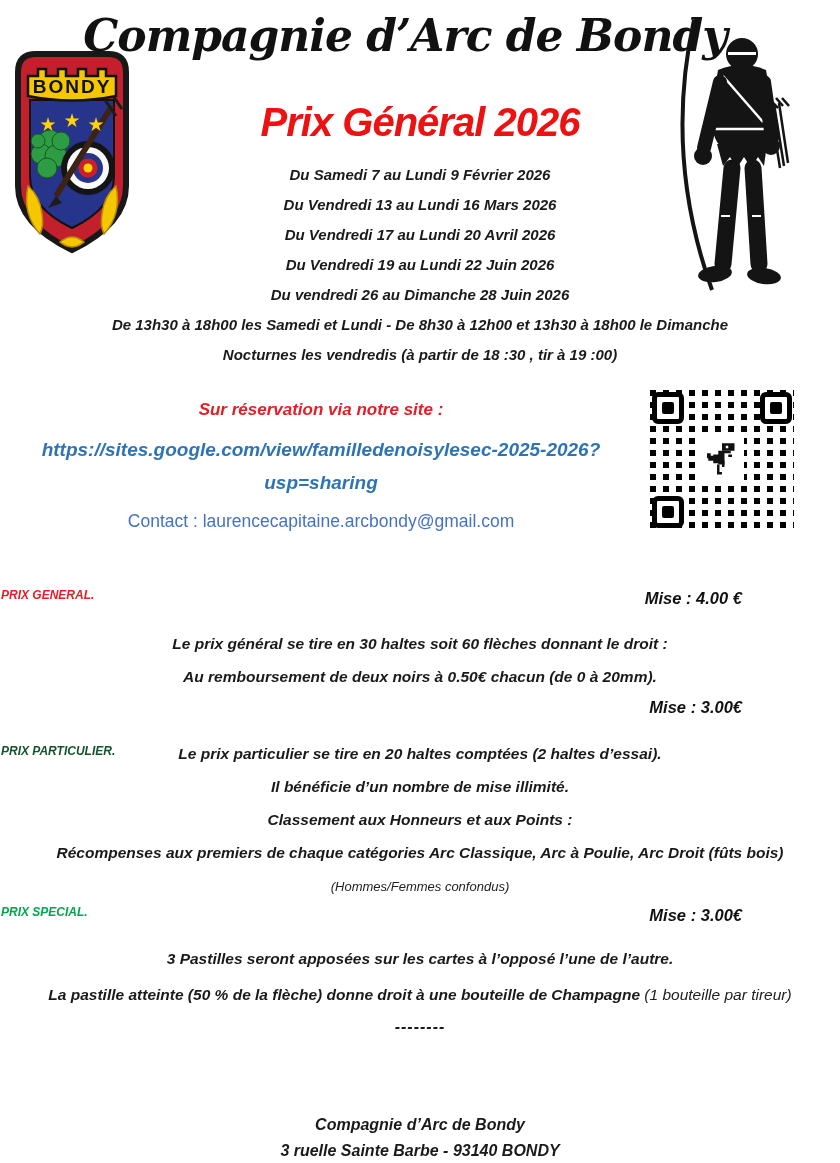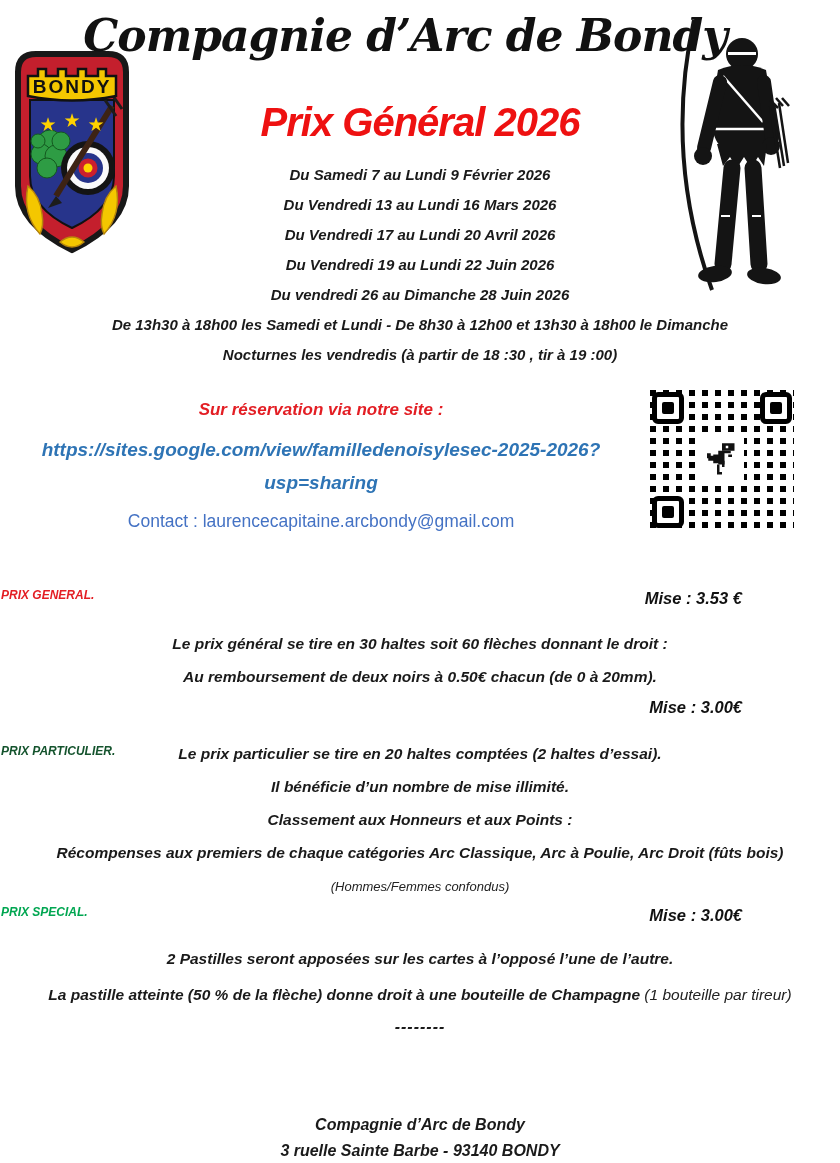--- a/index.html
+++ b/index.html
@@ -195,40 +195,40 @@
         </g>
         <rect x="15" y="2" width="2" height="2" fill="#fff"></rect>
       </svg>
     </div>
   </div>
 
   <div class="sections">
 
     <div class="sec-row" style="top:2px;">
       <span class="sec-name" style="color: rgb(227, 30, 36);">PRIX GENERAL.</span>
-      <span class="sec-mise">Mise :  3.53 €</span>
+      <span class="sec-mise">Mise :  4.00 €</span>
     </div>
     <p class="sec-line" style="top:41px;">Le prix général se tire en 30 haltes soit 60 flèches donnant le droit :</p>
     <p class="sec-line" style="top:74px;">Au remboursement de deux noirs à 0.50€ chacun (de 0 à 20mm).</p>
 
     <div class="sec-row" style="top:111px;">
       <span class="sec-name" style="color: #14532d; margin-top: 47px;">PRIX PARTICULIER.</span>
       <span class="sec-mise">Mise :  3.00€</span>
     </div>
     <p class="sec-line" style="top:151px;">Le prix particulier se tire en 20 haltes comptées (2 haltes d’essai).</p>
     <p class="sec-line" style="top:184px;">Il bénéficie d’un nombre de mise illimité.</p>
     <p class="sec-line" style="top:217px;">Classement aux Honneurs et aux Points :</p>
     <p class="sec-line" style="top:250px;">Récompenses aux premiers de chaque catégories Arc Classique, Arc à Poulie, Arc Droit (fûts bois)</p>
     <p class="sec-line sec-note" style="top:285px;">(Hommes/Femmes confondus)</p>
 
     <div class="sec-row" style="top:319px;">
       <span class="sec-name" style="color: rgb(0, 166, 81);">PRIX SPECIAL.</span>
       <span class="sec-mise">Mise :  3.00€</span>
     </div>
-    <p class="sec-line" style="top:356px;">2 Pastilles seront apposées sur les cartes à l’opposé l’une de l’autre.</p>
+    <p class="sec-line" style="top:356px;">3 Pastilles seront apposées sur les cartes à l’opposé l’une de l’autre.</p>
     <p class="sec-line" style="top:392px;"><span>La pastille atteinte (50 % de la flèche) donne droit à une bouteille de Champagne </span> <span class="light-note">(1 bouteille par tireur)</span></p>
     <p class="sec-line divider" style="top:424px;">--------</p>
   </div>
 
   <div class="footer">
     <p>Compagnie d’Arc de Bondy</p>
     <p>3 ruelle Sainte Barbe - 93140 BONDY</p>
   </div>
 
 </div>

